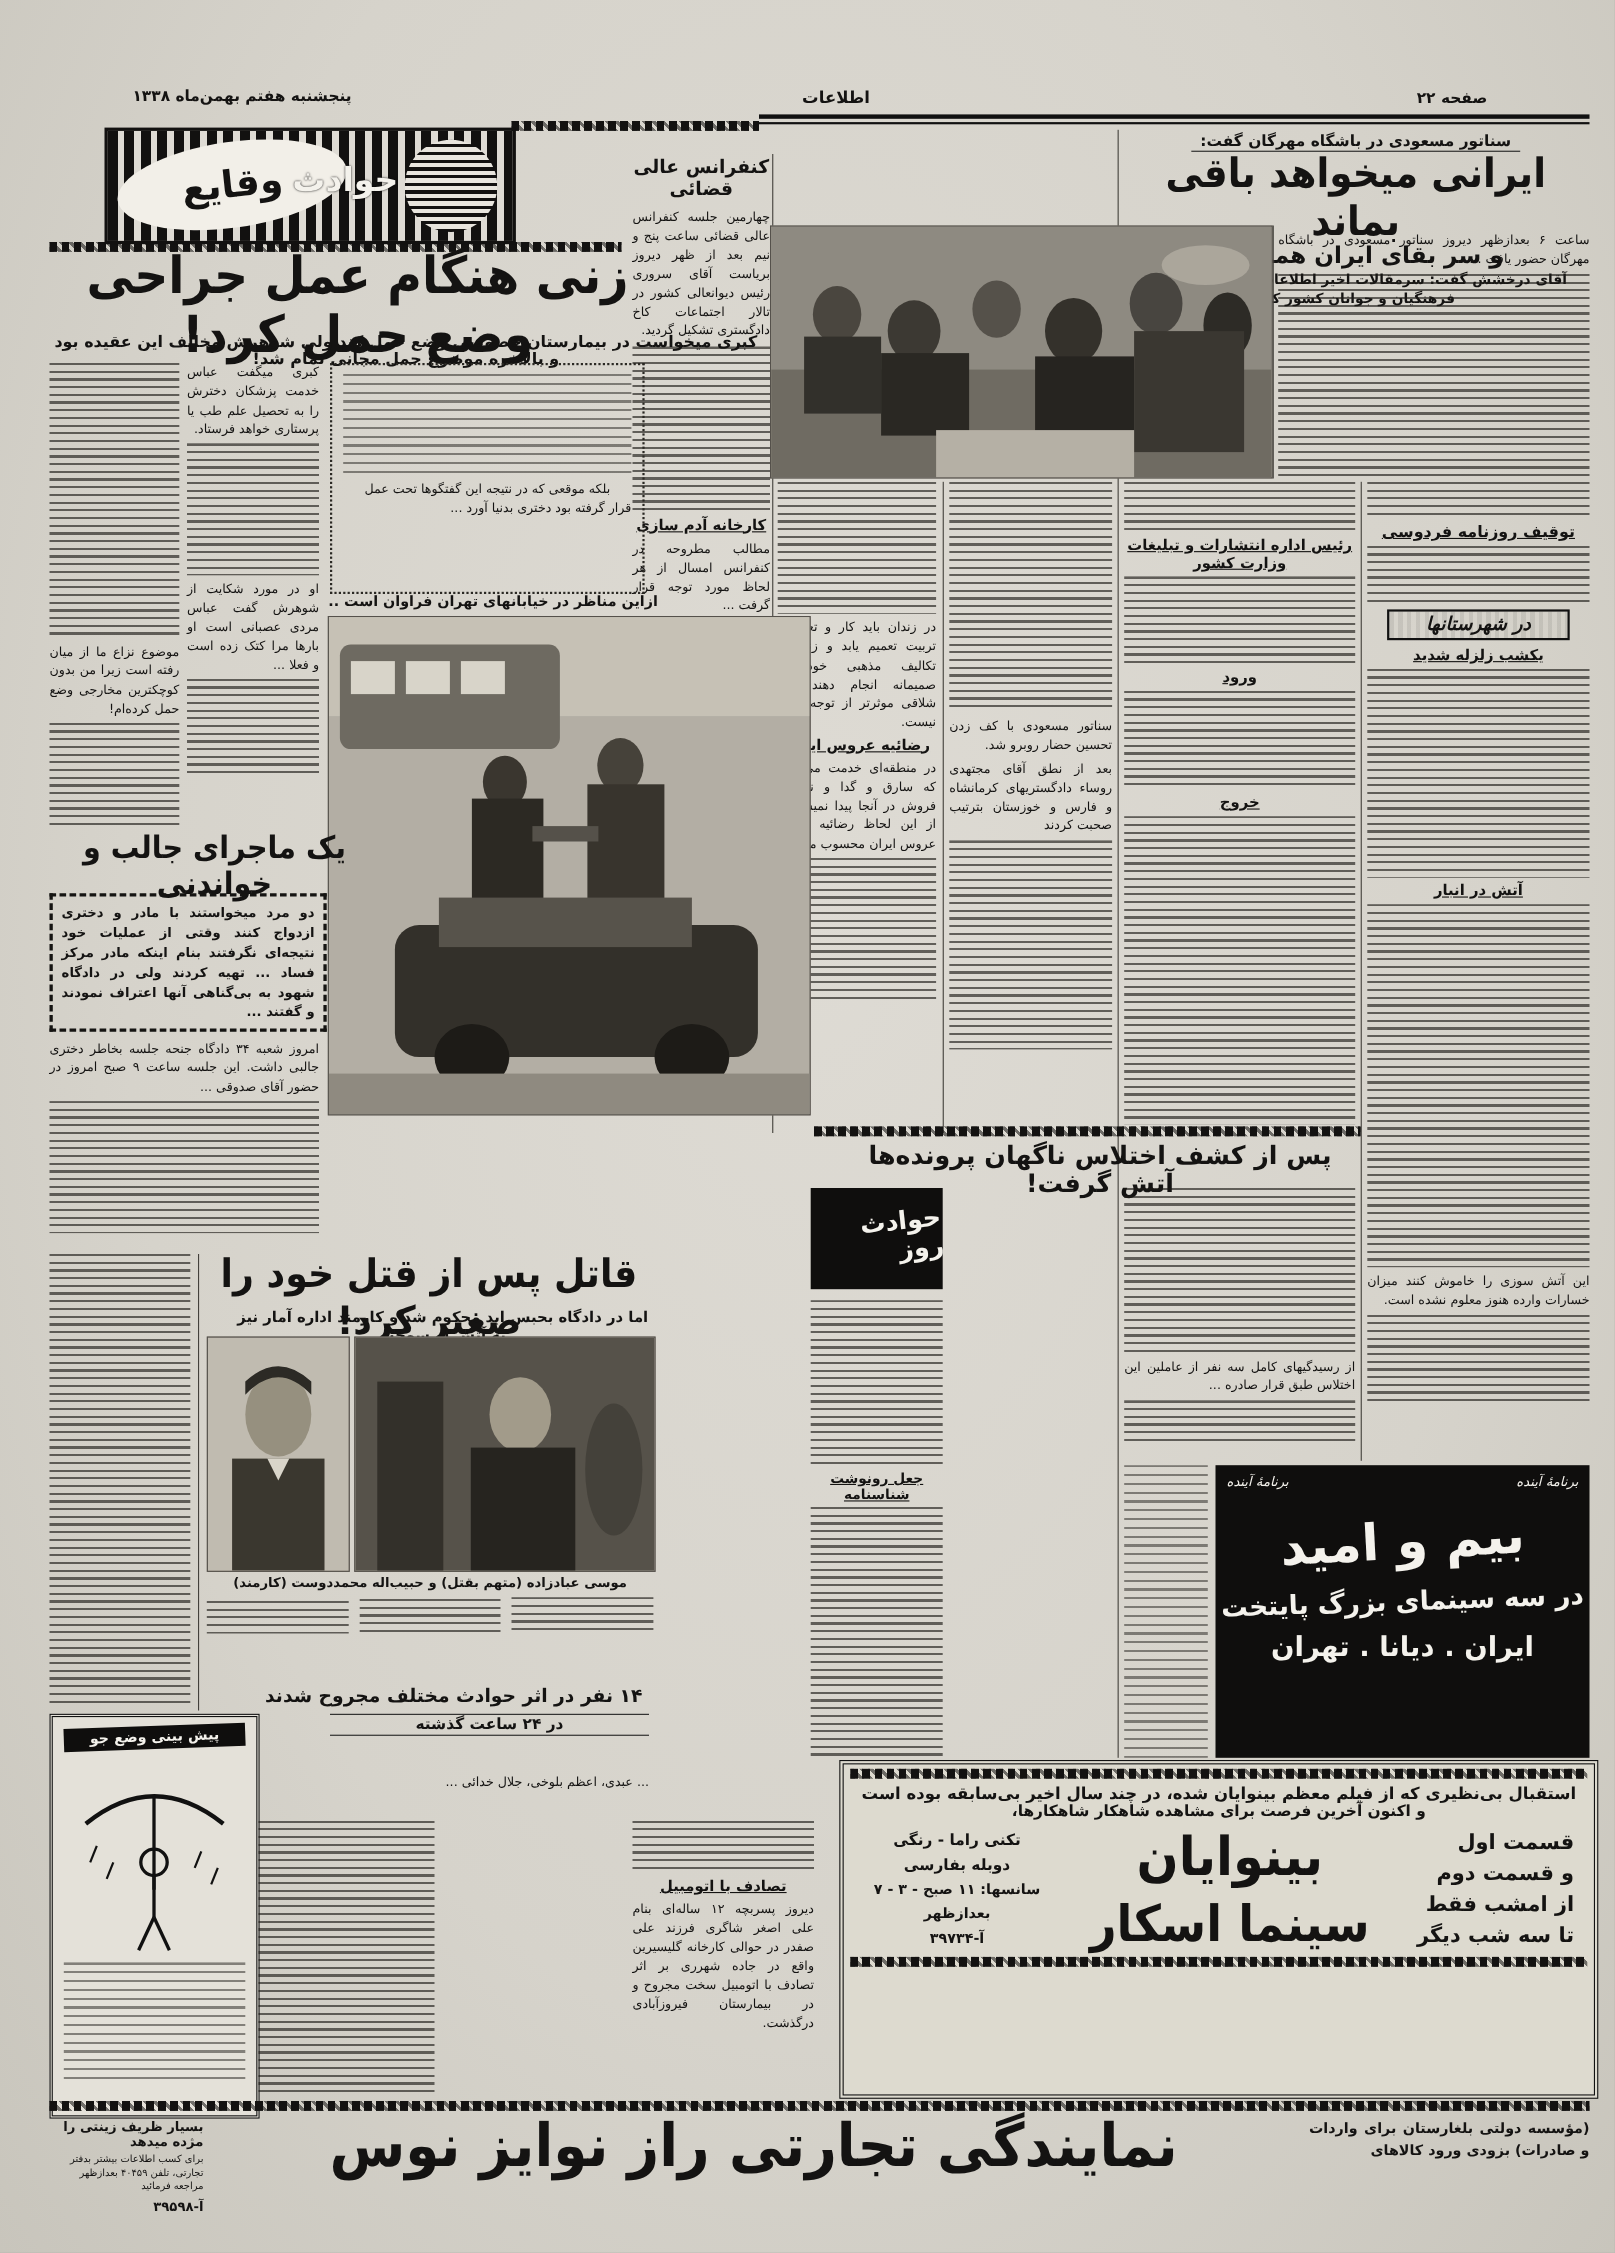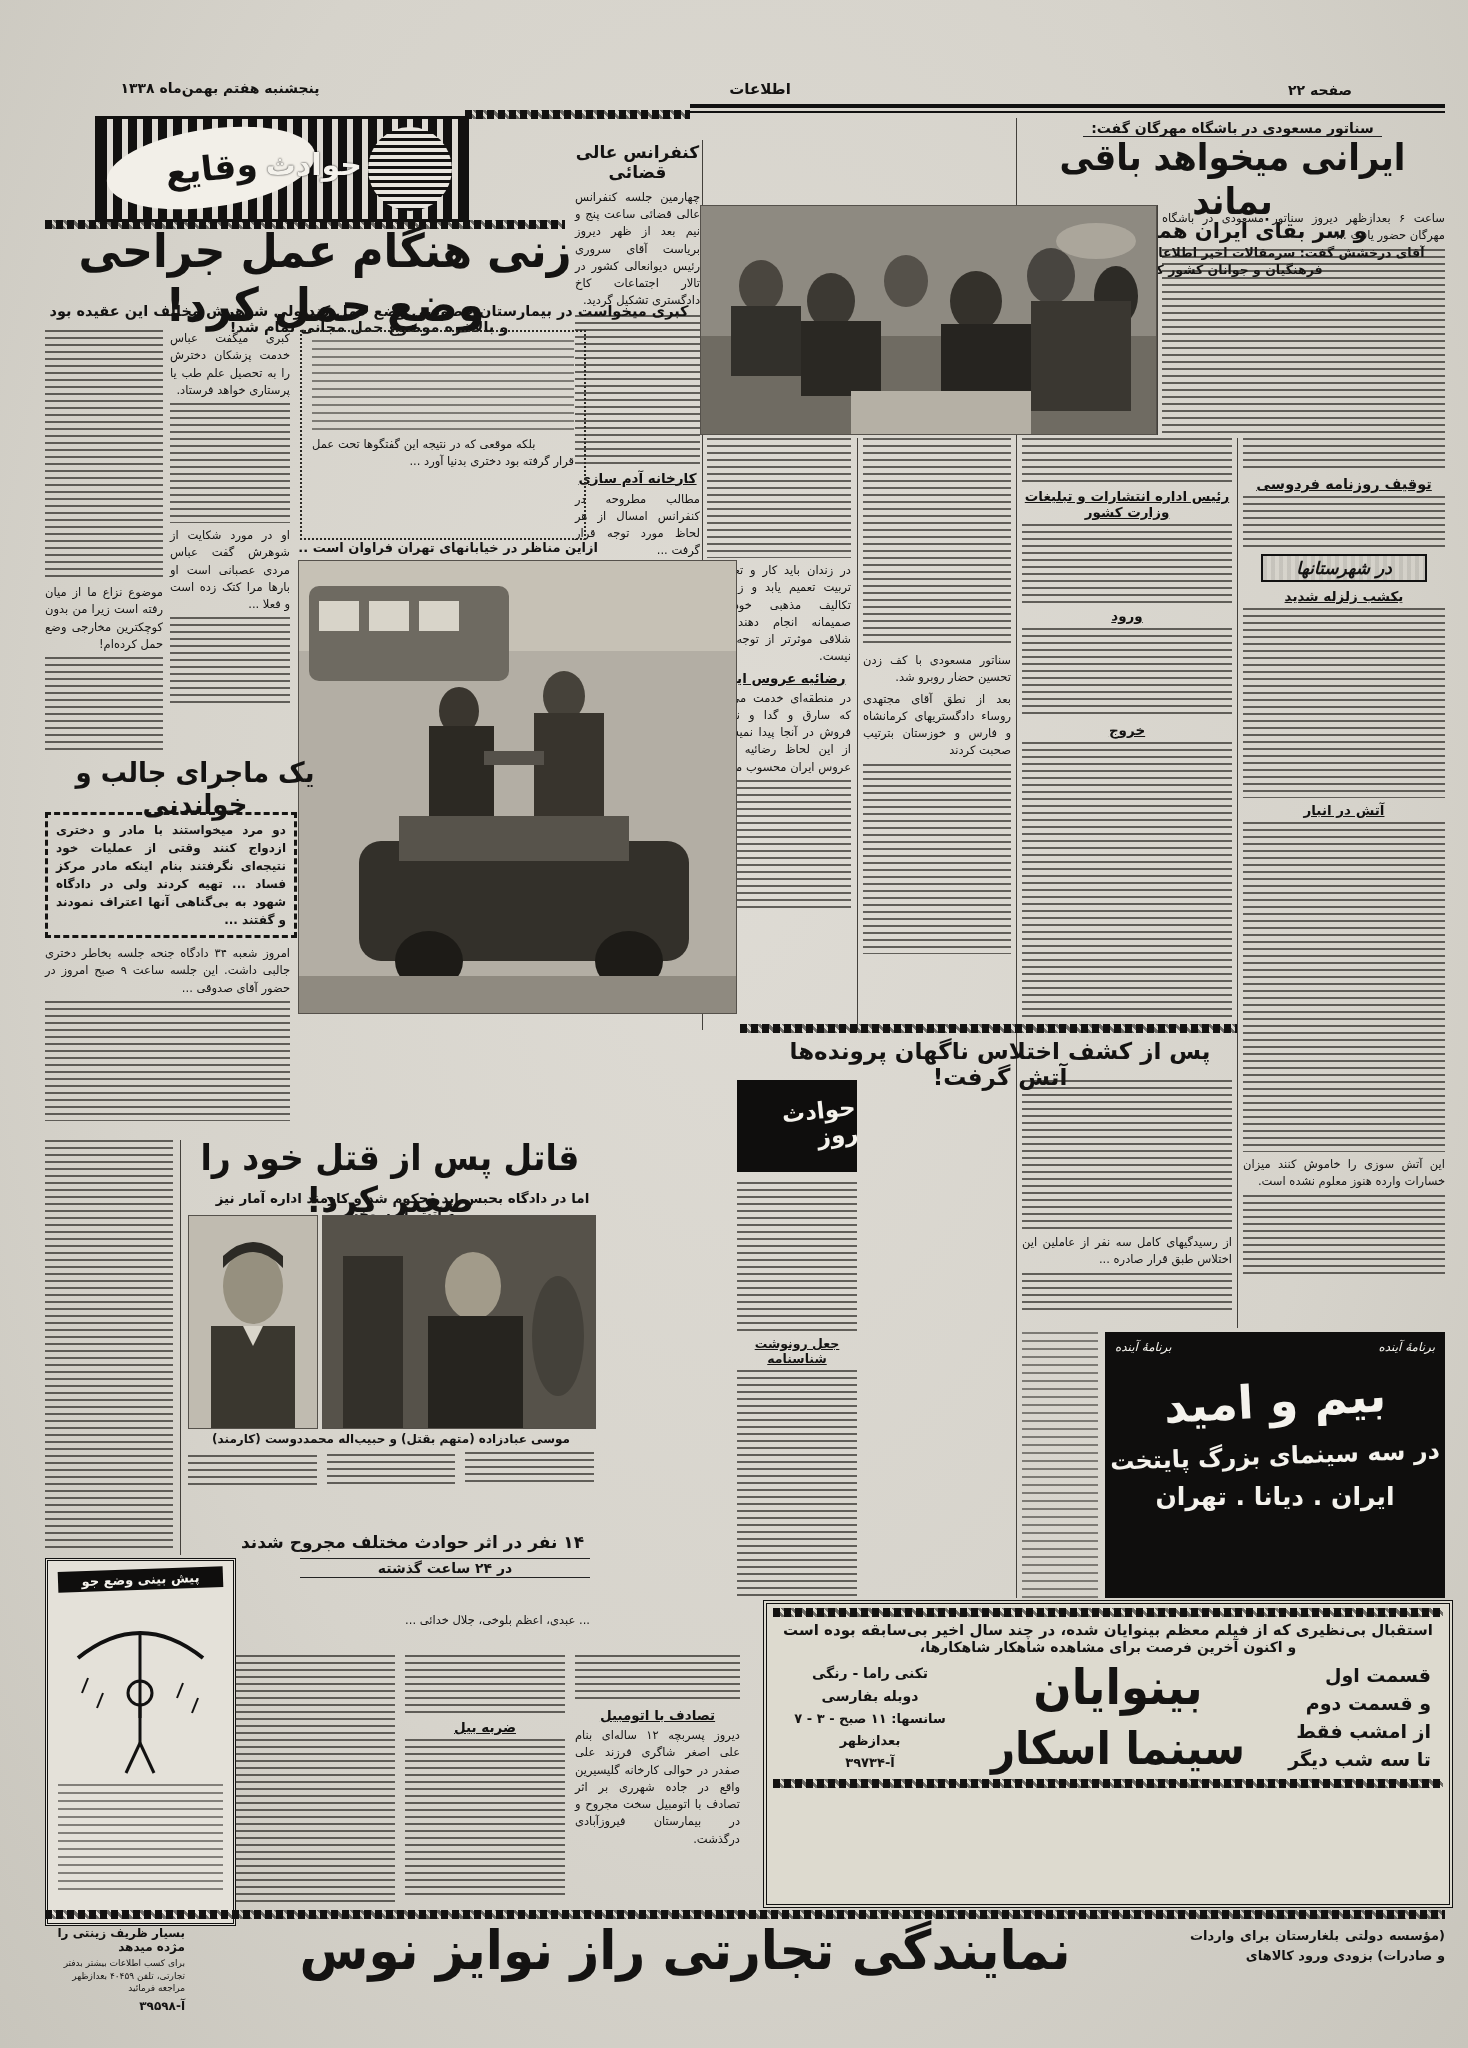--- a/index.html
+++ b/index.html
@@ -129,21 +129,21 @@
     <div class="str" style="height:90px"></div>
     <div class="minihead" style="margin:4px 0">خروج</div>
     <div class="str" style="height:280px"></div>
   </div>
 
   <div class="abs ctr headline-cal" style="left:45px;top:228px;width:560px;font-size:43px">زنی هنگام عمل جراحی وضع حمل کرد!</div>
   <div class="abs ctr b" style="left:45px;top:303px;width:648px;font-size:14.5px">کبری میخواست در بیمارستان خصوصی وضع حمل کند ولی شوهرش مخالف این عقیده بود و بالاخره موضوع حمل مجانی تمام شد!</div>
 
   <div class="abs ledebox ctr" style="left:300px;top:330px;width:262px;height:190px">
     <div class="str2" style="height:90px"></div>
-    <div class="jtext" style="margin-top:6px;text-align:left">بلکه موقعی که در نتیجه این گفتگوها تحت عمل</div>
+    <div class="jtext" style="margin-top:6px;text-align:center">بلکه موقعی که در نتیجه این گفتگوها تحت عمل</div>
     <div class="jtext" style="text-align:right">قرار گرفته بود دختری بدنیا آورد ...</div>
   </div>
   <div class="abs" style="left:170px;top:330px;width:120px">
     <div class="jtext">کبری میگفت عباس خدمت پزشکان دخترش را به تحصیل علم طب یا پرستاری خواهد فرستاد.</div>
     <div class="str" style="height:120px;margin-top:4px"></div>
     <div class="jtext" style="margin-top:4px">او در مورد شکایت از شوهرش گفت عباس مردی عصبانی است او بارها مرا کتک زده است و فعلا ...</div>
     <div class="str" style="height:90px;margin-top:4px"></div>
   </div>
   <div class="abs" style="left:45px;top:330px;width:118px">
     <div class="str" style="height:250px"></div>
@@ -254,25 +254,20 @@
       <line x1="30" y1="80" x2="24" y2="95" stroke="#111" stroke-width="2"></line>
       <line x1="45" y1="95" x2="39" y2="110" stroke="#111" stroke-width="2"></line>
       <line x1="125" y1="85" x2="119" y2="100" stroke="#111" stroke-width="2"></line>
       <line x1="140" y1="100" x2="134" y2="115" stroke="#111" stroke-width="2"></line>
     </svg>
     <div class="str2" style="height:110px;margin:4px 10px"></div>
   </div>
 
   <div class="abs" style="left:235px;top:1655px;width:160px">
     <div class="str" style="height:250px"></div>
-  </div>
-  <div class="abs" style="left:405px;top:1655px;width:160px">
-    <div class="str" style="height:60px"></div>
-    <div class="minihead" style="margin:4px 0">ضربه بیل</div>
-    <div class="str" style="height:160px"></div>
   </div>
   <div class="abs" style="left:575px;top:1655px;width:165px">
     <div class="str" style="height:48px"></div>
     <div class="minihead" style="margin:4px 0">تصادف با اتومبیل</div>
     <div class="jtext">دیروز پسربچه ۱۲ ساله‌ای بنام علی اصغر شاگری فرزند علی صفدر در حوالی کارخانه گلیسیرین واقع در جاده شهرری بر اثر تصادف با اتومبیل سخت مجروح و در بیمارستان فیروزآبادی درگذشت.</div>
   </div>
 
   <div class="abs oscarbox" style="left:763px;top:1600px;width:682px;height:300px">
     <div class="chain" style="margin:4px 6px"></div>
     <div class="ctr b" style="font-size:15px;margin-top:4px">استقبال بی‌نظیری که از فیلم معظم بینوایان شده، در چند سال اخیر بی‌سابقه بوده است</div>

